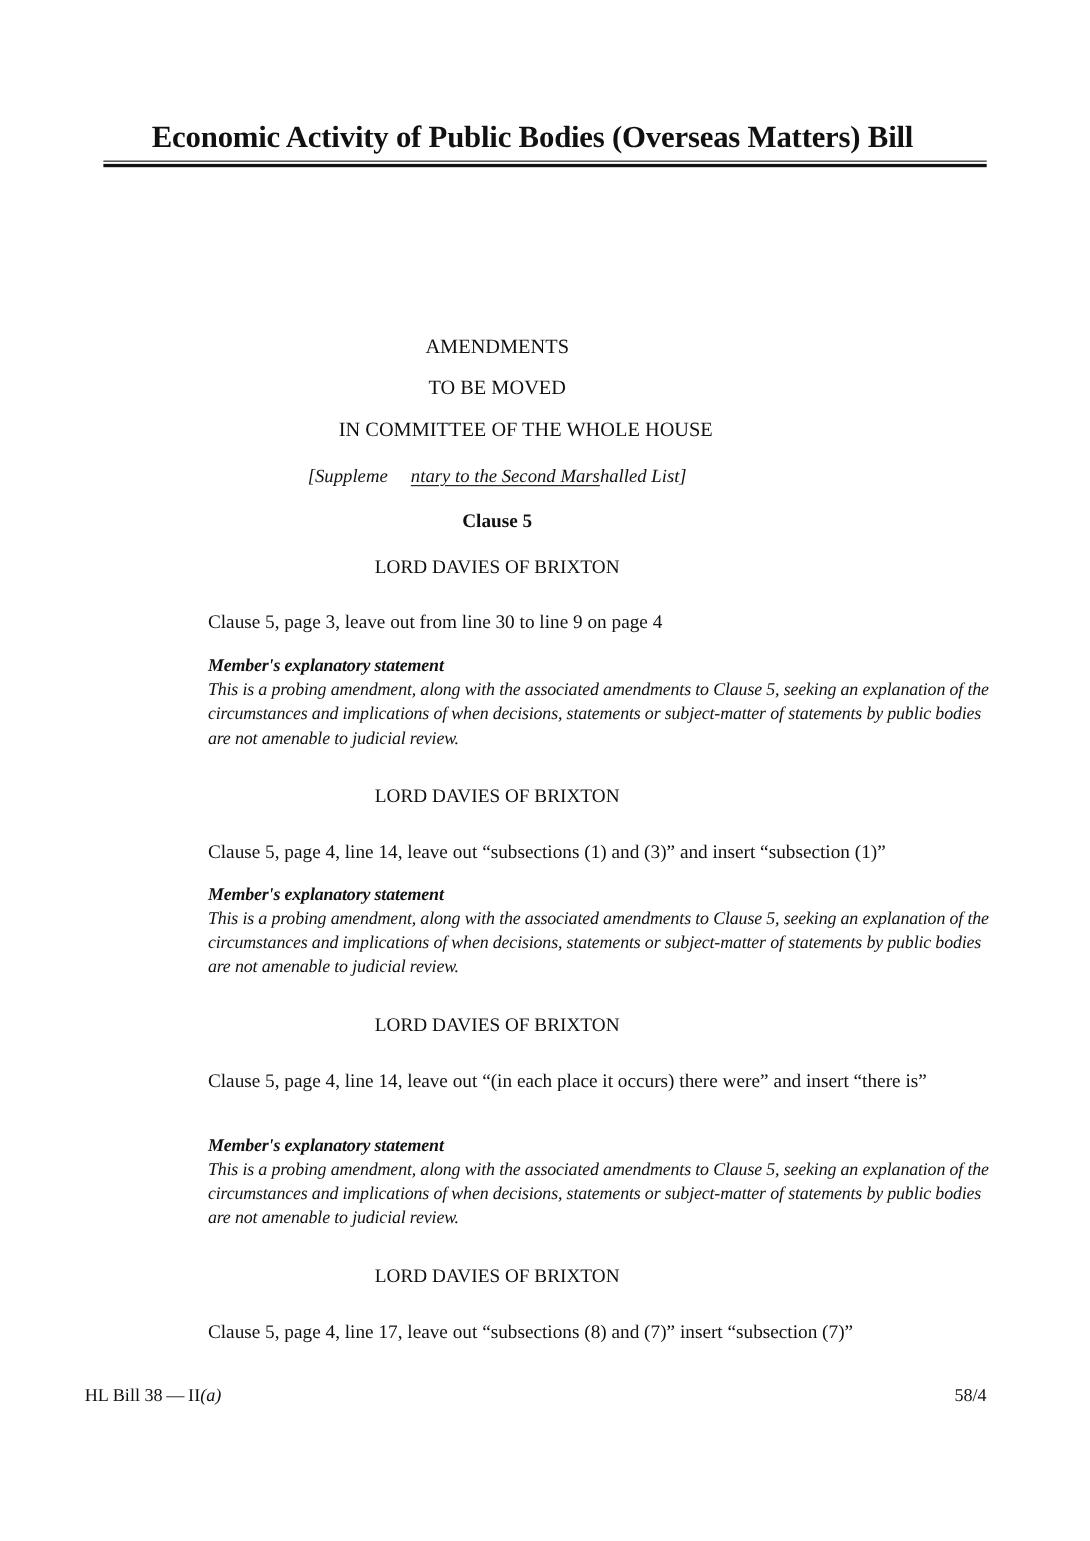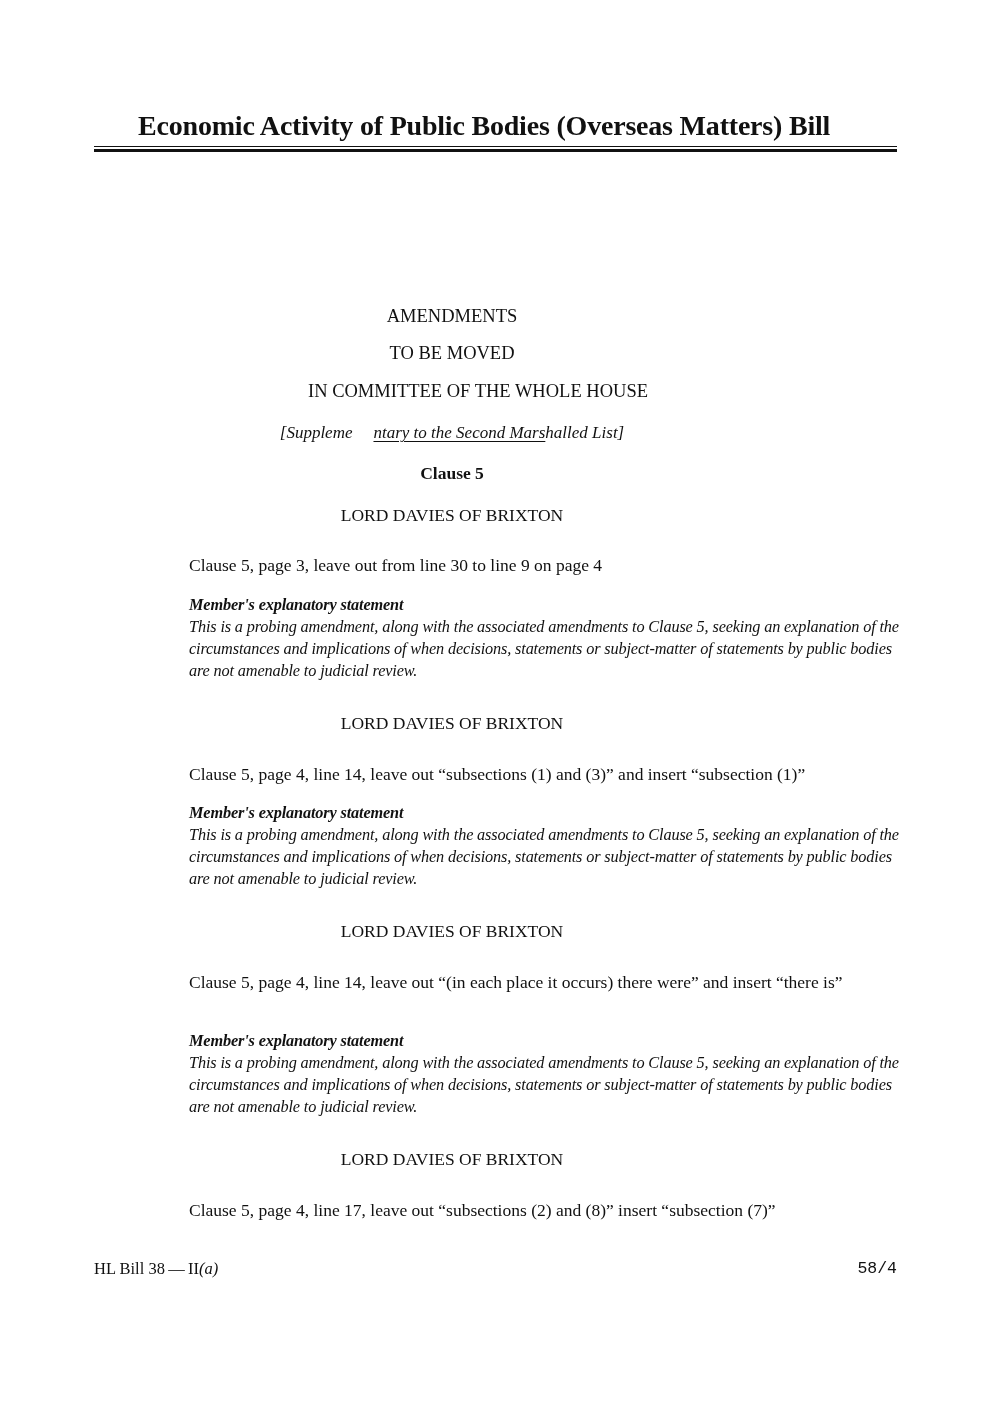--- a/index.html
+++ b/index.html
@@ -14,22 +14,22 @@
   .rule2 { position: absolute; left: 94px; top: 149px; width: 803px; height: 0; border-top: 3px solid #111; }
   .center { position: absolute; left: 0; width: 904px; text-align: center; font-family: "Liberation Serif", serif; font-size: 18.5px; line-height: 24px; }
   .supp { font-style: italic; font-size: 17px; }
   .supp .ul { text-decoration: underline; text-underline-offset: 3px; margin-left: 21px; }
   .clause-head { font-weight: bold; font-size: 17.5px; }
   .sponsor { font-size: 17.5px; }
   .amend { position: absolute; left: 189px; width: 710px; font-family: "Liberation Serif", serif; font-size: 17.5px; line-height: 22px; }
   .stmt { position: absolute; left: 189px; width: 712px; font-family: "Liberation Serif", serif; font-size: 16.3px; line-height: 22px; font-style: italic; letter-spacing: -0.15px; }
   .stmt .label { font-weight: bold; display: block; }
   .footer { position: absolute; top: 1258px; font-family: "Liberation Serif", serif; font-size: 16.5px; line-height: 22px; }
-  .footer-left { left: 94px; }
-  .footer-right { right: 94px; text-align: right; font-family: Liberation Mono, monospace; }
+  .footer-left { left: 77px; }
+  .footer-right { right: 94px; text-align: right; }
 </style>
 </head>
 <body>
 
 <div class="page">
 
   <div class="title">Economic Activity of Public Bodies (Overseas Matters) Bill</div>
   <div class="rule1"></div>
   <div class="rule2"></div>
 
@@ -58,20 +58,20 @@
   </div>
 
   <div class="center sponsor" style="top:919px;">LORD DAVIES OF BRIXTON</div>
   <div class="amend" style="top:971px;">Clause 5, page 4, line 14, leave out “(in each place it occurs) there were” and insert “there is”</div>
   <div class="stmt" style="top:1030px;">
     <span class="label">Member's explanatory statement</span>
     <span>This is a probing amendment, along with the associated amendments to Clause 5, seeking an explanation of the circumstances and implications of when decisions, statements or subject-matter of statements by public bodies are not amenable to judicial review.</span>
   </div>
 
   <div class="center sponsor" style="top:1147px;">LORD DAVIES OF BRIXTON</div>
-  <div class="amend" style="top:1199px;">Clause 5, page 4, line 17, leave out “subsections (2) and (8)” insert “subsection (7)”</div>
+  <div class="amend" style="top:1199px;">Clause 5, page 4, line 17, leave out “subsections (8) and (7)” insert “subsection (7)”</div>
 
   <div class="footer footer-left">
     <span>HL Bill 38 — II</span><i>(a)</i>
   </div>
   <div class="footer footer-right">58/4</div>
 
 </div>
 
 </body></html>

